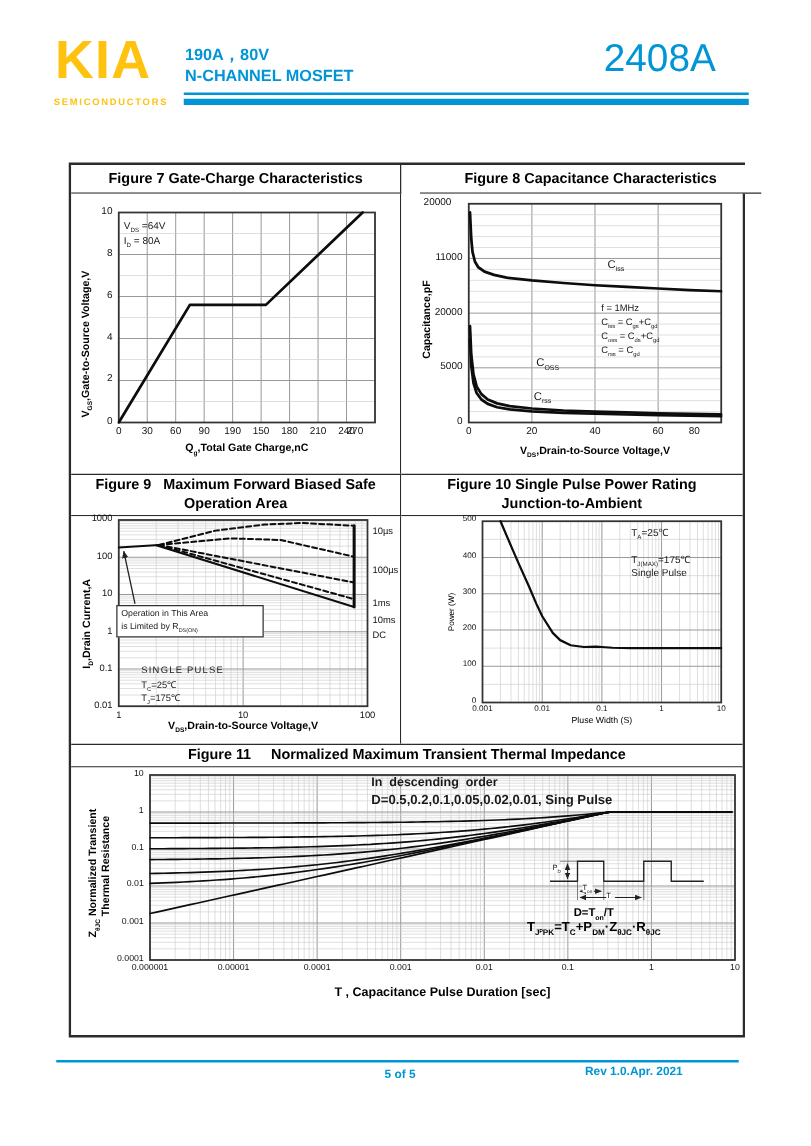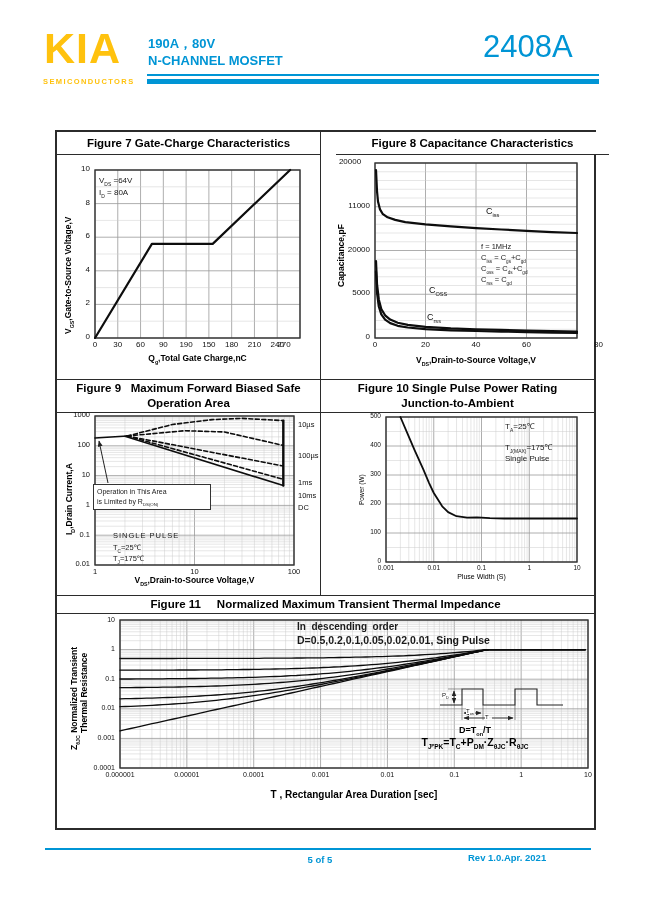--- a/index.html
+++ b/index.html
@@ -207,21 +207,21 @@
       </div>
       <div class="clbl ciss">C<sub>iss</sub></div>
       <div class="clbl coss">C<sub>OSS</sub></div>
       <div class="clbl crss">C<sub>rss</sub></div>
       <div class="axlab xlab8">V<sub>DS</sub>,Drain-to-Source Voltage,V</div>
       <div class="axlab ylab ylab8">Capacitance,pF</div>
     <span class="tick" style="left: 28px; top: 186px; width: 52px; font-size: 8px; text-align: center;">0</span>
         <span class="tick" style="left: 78.5px; top: 186px; width: 52px; font-size: 8px; text-align: center;">20</span>
         <span class="tick" style="left: 129px; top: 186px; width: 52px; font-size: 8px; text-align: center;">40</span>
         <span class="tick" style="left: 179.5px; top: 186px; width: 52px; font-size: 8px; text-align: center;">60</span>
-        <span class="tick" style="left: 230px; top: 186px; width: 52px; font-size: 8px; text-align: right;">80</span>
+        <span class="tick" style="left: 230px; top: 186px; width: 52px; font-size: 8px; text-align: left;">80</span>
         <span class="tick" style="left: 9px; top: 178.04px; width: 40px; font-size: 8px; text-align: right;">0</span>
         <span class="tick" style="left: 9px; top: 134.29px; width: 40px; font-size: 8px; text-align: right;">5000</span>
         <span class="tick" style="left: 9px; top: 90.54px; width: 40px; font-size: 8px; text-align: right;">20000</span>
         <span class="tick" style="left: 9px; top: 46.79px; width: 40px; font-size: 8px; text-align: right;">11000</span>
         <span class="tick" style="left: 9px; top: 3.04px; width: 40px; font-size: 8px; text-align: center;">20000</span>
       </div>
 
     <div class="cell titlecell t9">
       <div>Figure 9   Maximum Forward Biased Safe</div>
       <div>Operation Area</div>
@@ -574,21 +574,21 @@
           <line x1="429" y1="104" x2="407" y2="104" stroke="#222" stroke-width="0.9" marker-end="url(#ah4)"></line>
           <line x1="435" y1="104" x2="456" y2="104" stroke="#222" stroke-width="0.9" marker-end="url(#ah4)"></line>
         </svg>
       <div class="ann a11a">In  descending  order</div>
       <div class="ann a11b">D=0.5,0.2,0.1,0.05,0.02,0.01, Sing Pulse</div>
       <div class="inslbl pd11">P<sub>D</sub></div>
       <div class="inslbl ton11">T<sub>on</sub></div>
       <div class="inslbl tt11">T</div>
       <div class="eq11 eq1">D=T<sub>on</sub>/T</div>
       <div class="eq11 eq2">T<sub>JᴾPK</sub>=T<sub>C</sub>+P<sub>DM</sub>·Z<sub>θJC</sub>·R<sub>θJC</sub></div>
-      <div class="axlab xlab11">T , Rectangular Area Duration [sec]</div>
+      <div class="axlab xlab11">T , Capacitance Pulse Duration [sec]</div>
       <div class="axlab ylab ylab11a">Z<sub>θJC</sub> Normalized Transient</div>
       <div class="axlab ylab ylab11b">Thermal Resistance</div>
     <span class="tick" style="left: 37px; top: 157px; width: 52px; font-size: 7px; text-align: center;">0.000001</span>
         <span class="tick" style="left: 103.857px; top: 157px; width: 52px; font-size: 7px; text-align: center;">0.00001</span>
         <span class="tick" style="left: 170.714px; top: 157px; width: 52px; font-size: 7px; text-align: center;">0.0001</span>
         <span class="tick" style="left: 237.571px; top: 157px; width: 52px; font-size: 7px; text-align: center;">0.001</span>
         <span class="tick" style="left: 304.429px; top: 157px; width: 52px; font-size: 7px; text-align: center;">0.01</span>
         <span class="tick" style="left: 371.286px; top: 157px; width: 52px; font-size: 7px; text-align: center;">0.1</span>
         <span class="tick" style="left: 438.143px; top: 157px; width: 52px; font-size: 7px; text-align: center;">1</span>
         <span class="tick" style="left: 505px; top: 157px; width: 52px; font-size: 7px; text-align: center;">10</span>

